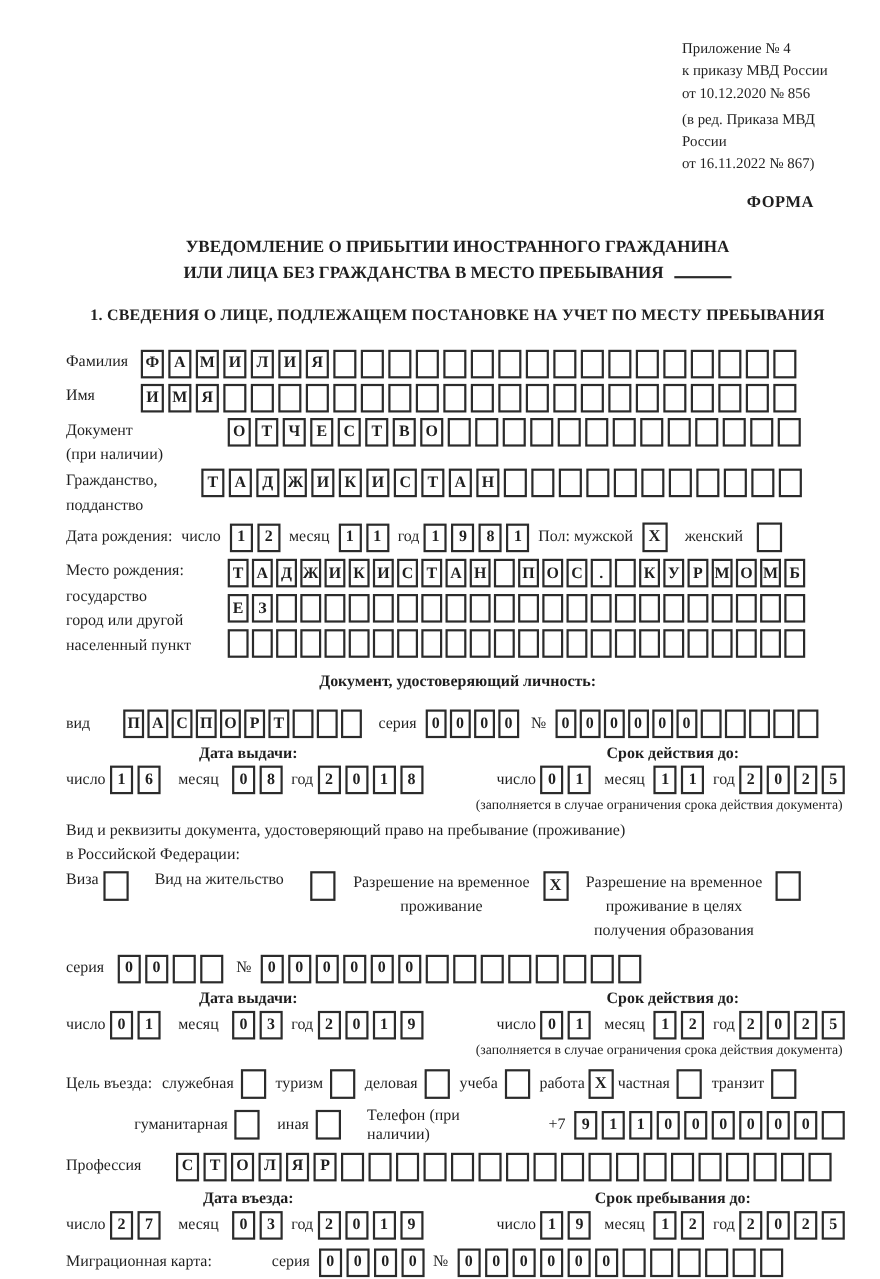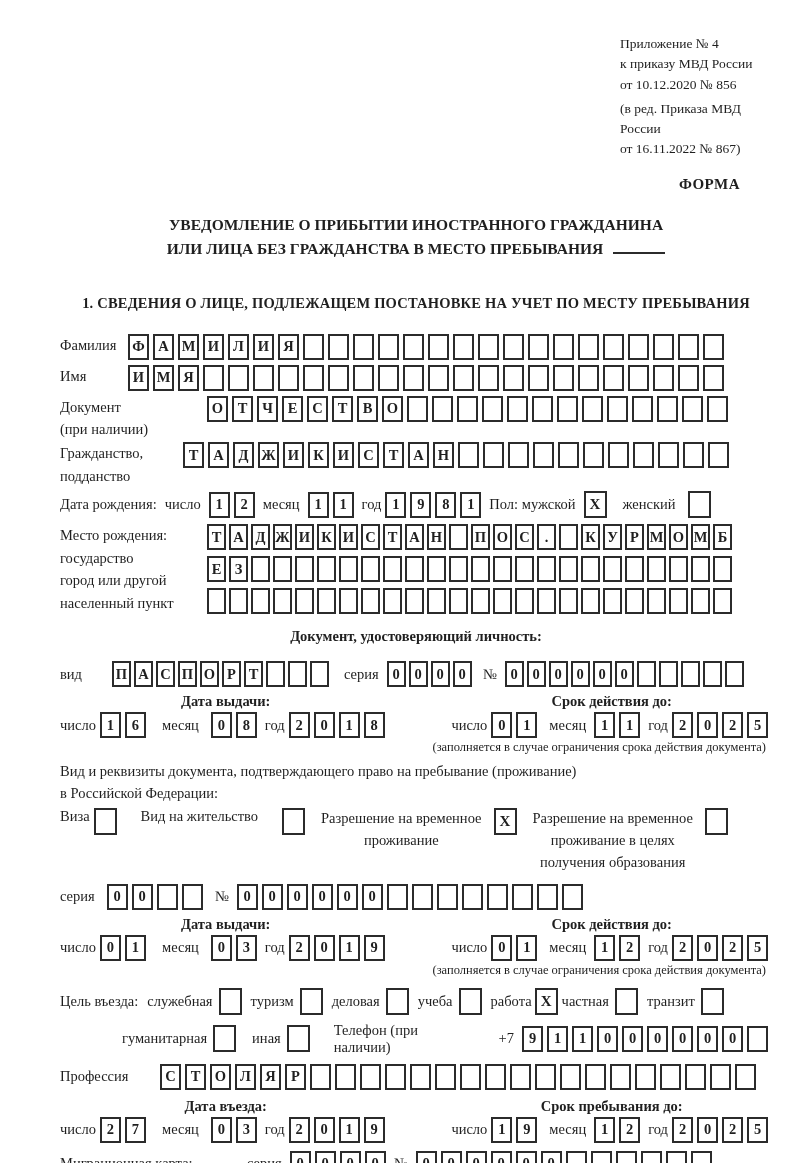--- a/index.html
+++ b/index.html
@@ -10,21 +10,21 @@
   
   .hdr{margin-left:560px;font-size:13.5px;line-height:1.5;}
   .hdr .grp2{margin-top:4px;}
   .forma{margin-top:16px;text-align:right;padding-right:32px;font-weight:bold;
          font-size:15px;letter-spacing:.5px;}
   
   .title{margin-top:20px;text-align:center;font-weight:bold;font-size:15.5px;
          line-height:1.55;}
   .blank-line{display:inline-block;width:52px;border-bottom:2px solid #2b2b2b;
               margin-left:10px;vertical-align:baseline;}
-  .sec1{margin-top:34px;text-align:center;font-weight:bold;font-size:14.5px;
+  .sec1{margin-top:18px;text-align:center;font-weight:bold;font-size:14.5px;
         letter-spacing:.2px;}
   
   .frow{display:flex;align-items:flex-start;margin-top:5px;font-size:14.5px;}
   .inline{align-items:center;flex-wrap:nowrap;}
   .flabel{flex:none;line-height:1.55;}
   .w68{width:68px;}.w123{width:123px;}.w147{width:147px;}
   .w100{width:100px;}.w120{width:120px;}.w163{width:163px;}
   .cells{display:inline-flex;flex:none;}
   .cell{box-sizing:border-box;flex:none;width:21px;height:26px;margin-right:4px;
         border:2px solid #2b2b2b;display:inline-flex;align-items:center;
@@ -396,21 +396,21 @@
             <span class="cell">0</span>
             <span class="cell">2</span>
             <span class="cell">5</span>
           </span>
       </div>
     </div>
   </div>
   <div class="dnote">(заполняется в случае ограничения срока действия документа)</div>
 
   <div class="frow" style="margin-top:8px;">
-    <div>Вид и реквизиты документа, подтверждающего право на пребывание (проживание)</div>
+    <div>Вид и реквизиты документа, удостоверяющий право на пребывание (проживание)</div>
   </div>
   <div class="frow">
     <div>в Российской Федерации:</div>
   </div>
 
   <div class="permits">
     <span>Виза</span>
     <span class="box gap4"></span>
     <span class="gap24">Вид на жительство</span>
     <span class="box gap24"></span>

